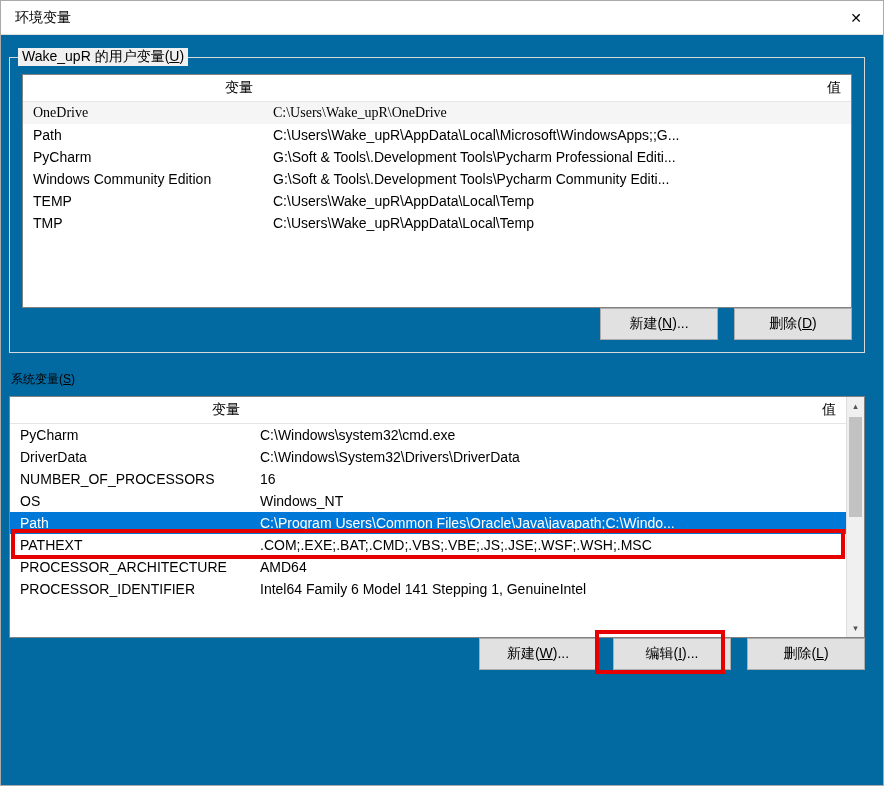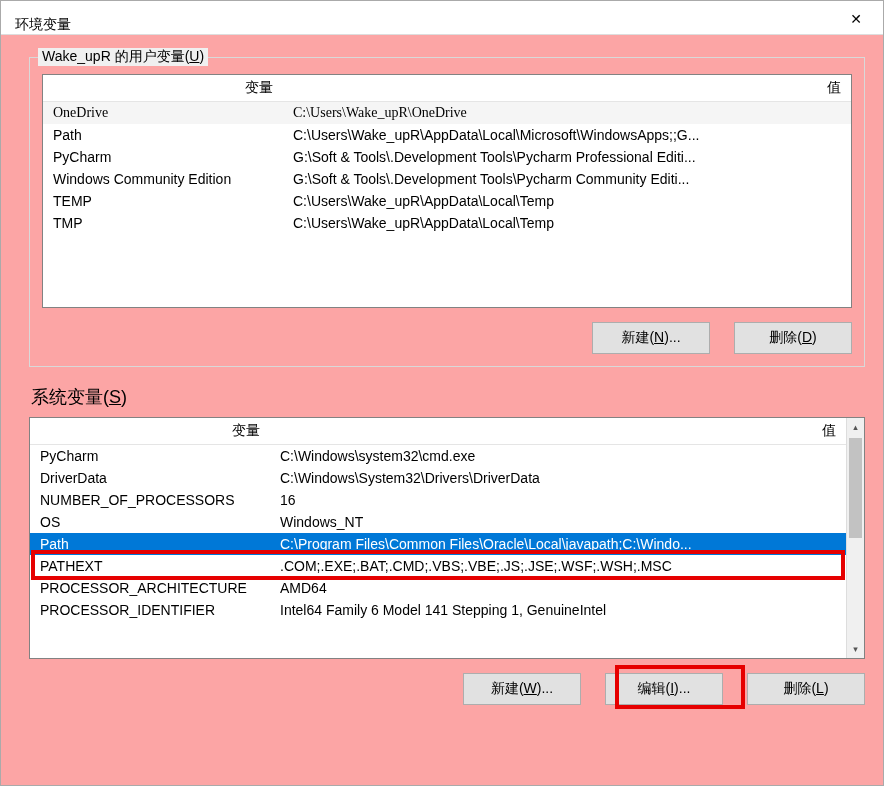--- a/index.html
+++ b/index.html
@@ -14,39 +14,39 @@
   height: 786px;
   border: 1px solid #aaa;
   position: relative;
   background: #f0f0f0;
 }
 .titlebar {
   height: 34px;
   background: #fff;
   border-bottom: 1px solid #ddd;
   display: flex;
-  align-items: flex-end;
+  align-items: center;
   justify-content: space-between;
   padding: 0 6px 0 14px;
 }
 .titlebar-title {
   font-size: 14px;
 }
 .close-btn {
   width: 42px;
   height: 30px;
   display: flex;
   align-items: center;
   justify-content: center;
   font-size: 14px;
   cursor: pointer;
 }
 .content {
-  padding: 22px 18px 10px 28px;
-  background: #fca5a5;
+  padding: 22px 18px 10px 8px;
+  background: #0369a1;
   height: calc(100% - 34px);
 }
 .groupbox {
   border: 1px solid #d9d9d9;
   position: relative;
   padding: 16px 12px 12px 12px;
   margin-bottom: 16px;
 }
 .group-label {
   position: absolute;
@@ -93,35 +93,34 @@
 .tbl tr.zebra td { background: #f5f5f5; font-family: Liberation Serif, serif; }
 .tbl col.col-name { width: 240px; }
 .tbl col.col-val { width: auto; }
 .tbl tr.selected td {
   background: #0078d7;
   color: #fff;
 }
 .btn-row {
   display: flex;
   justify-content: flex-end;
-  gap: 24px;
-  margin-top: 14px;
+  gap: 16px;
 }
 .btn {
   min-width: 118px;
   height: 32px;
   background: #e1e1e1;
   border: 1px solid #adadad;
   font-size: 14px;
   font-family: inherit;
   cursor: pointer;
   padding: 0 10px;
 }
 .section-label {
-  font-size: 18px;
+  font-size: 12px;
   margin: 18px 0 8px 2px;
 }
 .scrollbar-v {
   position: absolute;
   right: 0; top: 0; bottom: 0;
   width: 18px;
   background: #f0f0f0;
   border-left: 1px solid #ddd;
 }
 .scrollbar-v .arrow {
@@ -239,21 +238,21 @@
             <tr>
               <td>NUMBER_OF_PROCESSORS</td>
               <td>16</td>
             </tr>
             <tr>
               <td>OS</td>
               <td>Windows_NT</td>
             </tr>
             <tr class="selected">
               <td>Path</td>
-              <td>C:\Program Files\Common Files\Oracle\Local\javapath;C:\Windo...</td>
+              <td>C:\Program Users\Common Files\Oracle\Java\javapath;C:\Windo...</td>
             </tr>
             <tr>
               <td>PATHEXT</td>
               <td>.COM;.EXE;.BAT;.CMD;.VBS;.VBE;.JS;.JSE;.WSF;.WSH;.MSC</td>
             </tr>
             <tr>
               <td>PROCESSOR_ARCHITECTURE</td>
               <td>AMD64</td>
             </tr>
             <tr>

